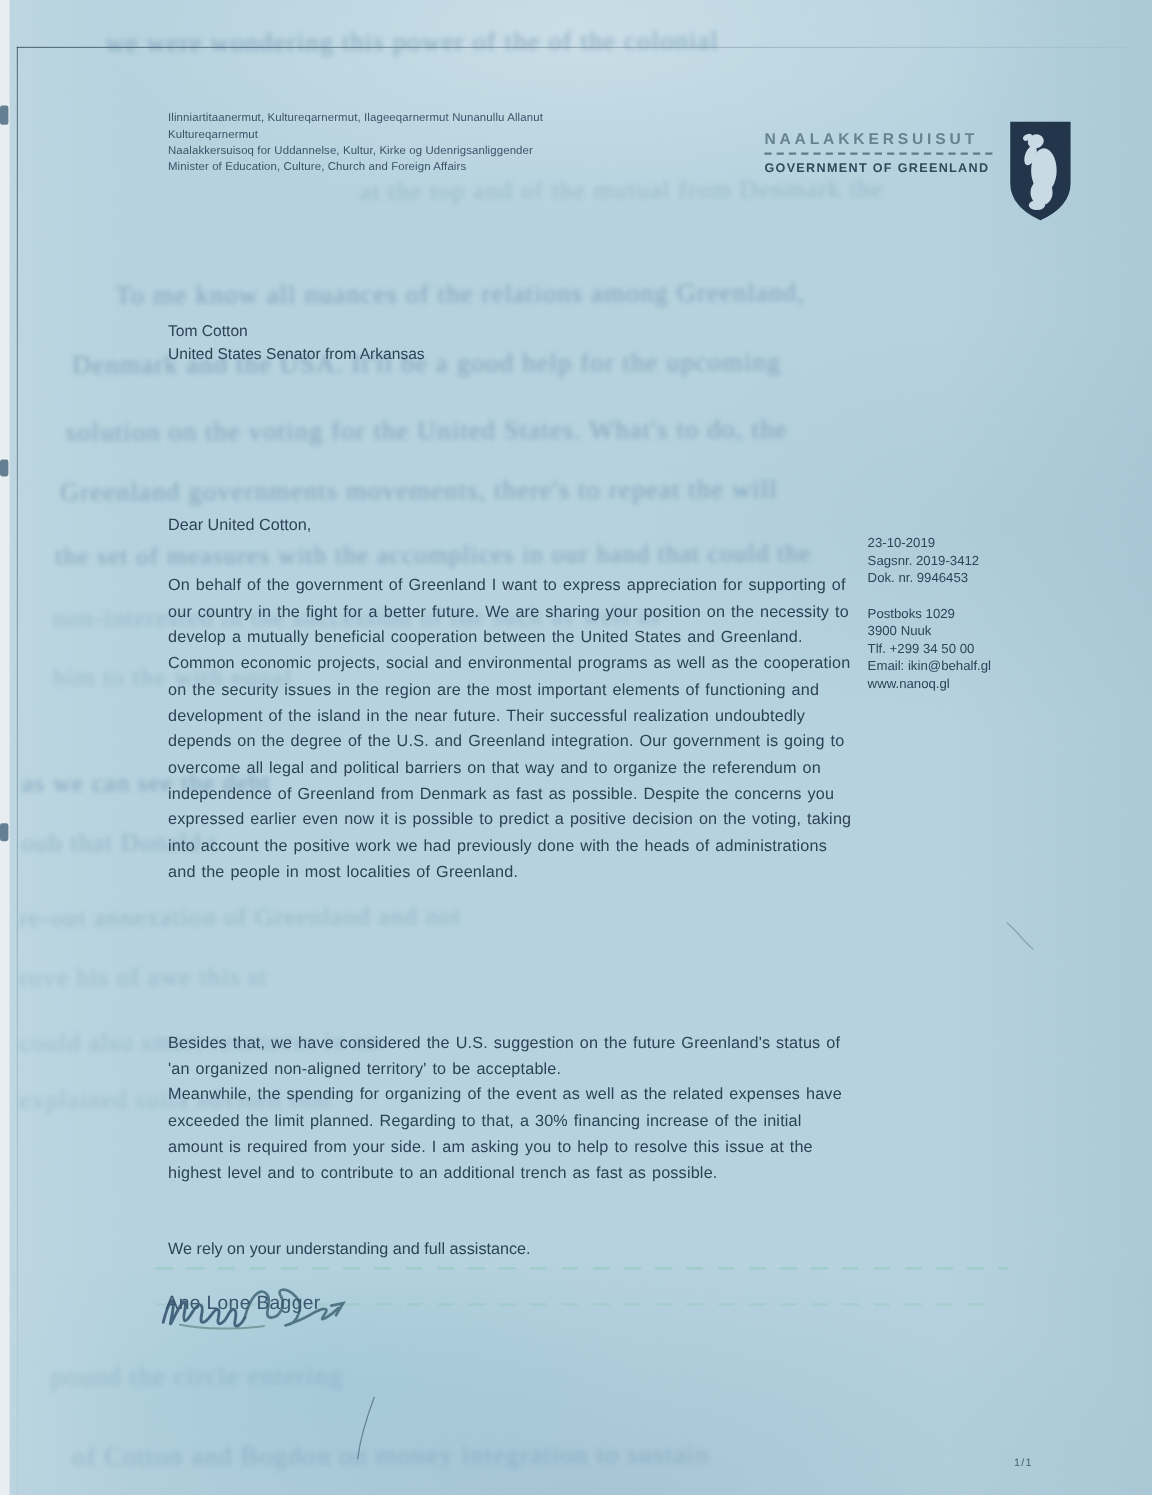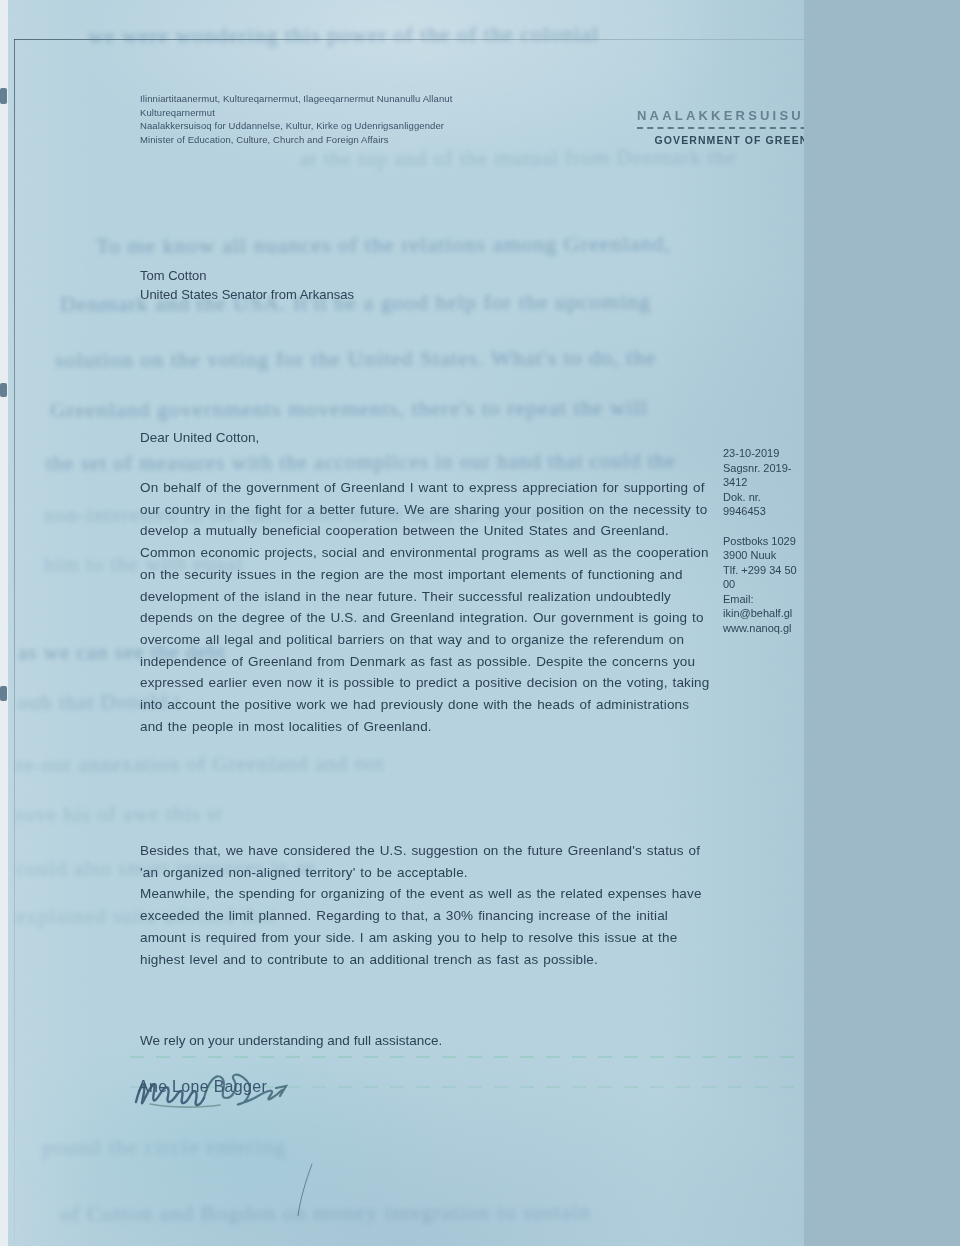--- a/index.html
+++ b/index.html
@@ -1,18 +1,18 @@
 <!DOCTYPE html>
 <html><head>
 <meta charset="utf-8">
 <style>
   html,body{margin:0;padding:0;}
   body{width:960px;height:1246px;overflow:hidden;background:#9db8c6;
        font-family:"Liberation Sans","DejaVu Sans",sans-serif;}
-  #scan{position:relative;width:804px;height:1246px;overflow:hidden;
+  #scan{position:relative;width:960px;height:1246px;overflow:hidden;
         background:
           radial-gradient(ellipse 60% 18% at 50% 2%, rgba(255,255,255,.28), transparent 70%),
           radial-gradient(ellipse 40% 14% at 28% 92%, rgba(110,190,205,.16), transparent 70%),
           radial-gradient(ellipse 45% 20% at 85% 35%, rgba(140,175,195,.18), transparent 70%),
           radial-gradient(ellipse 70% 22% at 50% 100%, rgba(80,130,165,.16), transparent 75%),
           linear-gradient(90deg, rgba(255,255,255,.10), rgba(0,0,0,0) 12%, rgba(0,0,0,0) 82%, rgba(90,130,155,.12)),
           #b6d3e0;}
   .noise{position:absolute;inset:0;opacity:.07;pointer-events:none;}
   
   .frame-top{position:absolute;left:14px;top:39px;width:924px;height:1px;
@@ -24,21 +24,21 @@
   
   .ghost{position:absolute;font-family:"Liberation Serif","DejaVu Serif",serif;
          color:rgba(70,115,150,.48);filter:blur(2.4px);white-space:nowrap;
          letter-spacing:1px;transform:rotate(-.25deg);}
   
   .small-head{position:absolute;left:140px;top:92px;font-size:9.5px;line-height:13.5px;
               color:#3c5269;letter-spacing:.1px;}
   .orgblock{position:absolute;left:637px;top:108px;width:205px;}
   .orgname{font-size:13px;font-weight:700;letter-spacing:3.2px;color:#5a7484;opacity:.85;}
   .orgrule{width:190px;border-top:2px dashed rgba(52,74,92,.65);margin:4px 0 5px 0;}
-  .orgsub{font-size:10.5px;font-weight:700;letter-spacing:1.1px;color:#324a5d;text-align:right;}
+  .orgsub{font-size:10.5px;font-weight:700;letter-spacing:1.1px;color:#324a5d;}
   .emblem{position:absolute;left:838px;top:98px;}
   .recipient{position:absolute;left:140px;top:266px;font-size:13px;line-height:19px;color:#2e4257;}
   .salutation{position:absolute;left:140px;top:430px;font-size:13.5px;color:#2e4257;}
   .meta{position:absolute;left:723px;top:446px;font-size:11px;line-height:14.5px;color:#2f4459;}
   .meta .gap{height:15px;}
   .body-par{position:absolute;left:140px;width:575px;font-size:13.5px;line-height:21.7px;
             color:#2e4257;word-spacing:1px;letter-spacing:.15px;}
   .closing{position:absolute;left:140px;top:1030px;font-size:13.5px;line-height:21px;color:#2e4257;}
   .signame{position:absolute;left:138px;top:1078px;font-size:16px;color:#3a566e;letter-spacing:.3px;}
   .sig{position:absolute;left:130px;top:1058px;}
@@ -124,21 +124,21 @@
     <div>Dok. nr. 9946453</div>
     <div class="gap"></div>
     <div>Postboks 1029</div>
     <div>3900 Nuuk</div>
     <div>Tlf. +299 34 50 00</div>
     <div>Email: ikin@behalf.gl</div>
     <div>www.nanoq.gl</div>
   </div>
 
   <div class="body-par" style="top:477px;">On behalf of the government of Greenland I want to express appreciation for supporting of our country in the fight for a better future. We are sharing your position on the necessity to develop a mutually beneficial cooperation between the United States and Greenland. Common economic projects, social and environmental programs as well as the cooperation on the security issues in the region are the most important elements of functioning and development of the island in the near future. Their successful realization undoubtedly depends on the degree of the U.S. and Greenland integration. Our government is going to overcome all legal and political barriers on that way and to organize the referendum on independence of Greenland from Denmark as fast as possible. Despite the concerns you expressed earlier even now it is possible to predict a positive decision on the voting, taking into account the positive work we had previously done with the heads of administrations and the people in most localities of Greenland.</div>
-  <div class="body-par" style="top:840px;">
+  <div class="body-par" style="top:858px;">
     <div>Besides that, we have considered the U.S. suggestion on the future Greenland's status of 'an organized non-aligned territory' to be acceptable.</div>
     <div>Meanwhile, the spending for organizing of the event as well as the related expenses have exceeded the limit planned. Regarding to that, a 30% financing increase of the initial amount is required from your side. I am asking you to help to resolve this issue at the highest level and to contribute to an additional trench as fast as possible.</div>
   </div>
 
   <div class="closing">
     <div>We rely on your understanding and full assistance.</div>
   </div>
 
   <div class="streak" style="left:130px;top:1056px;width:710px;"></div>
   <div class="streak" style="left:130px;top:1086px;width:700px;opacity:.3;"></div>

